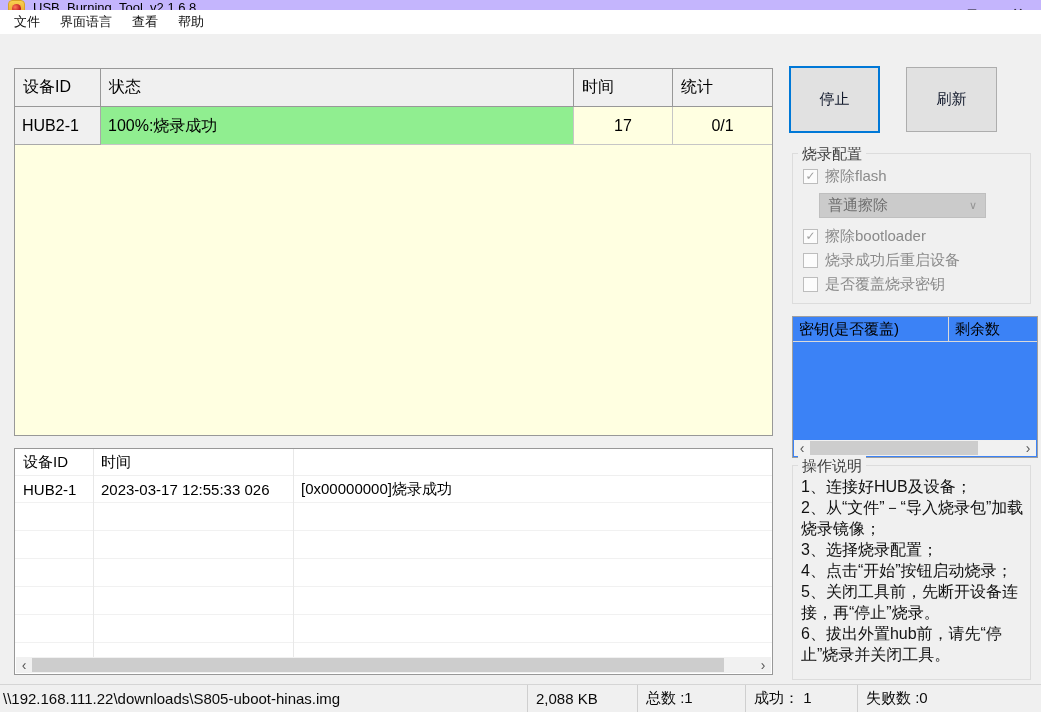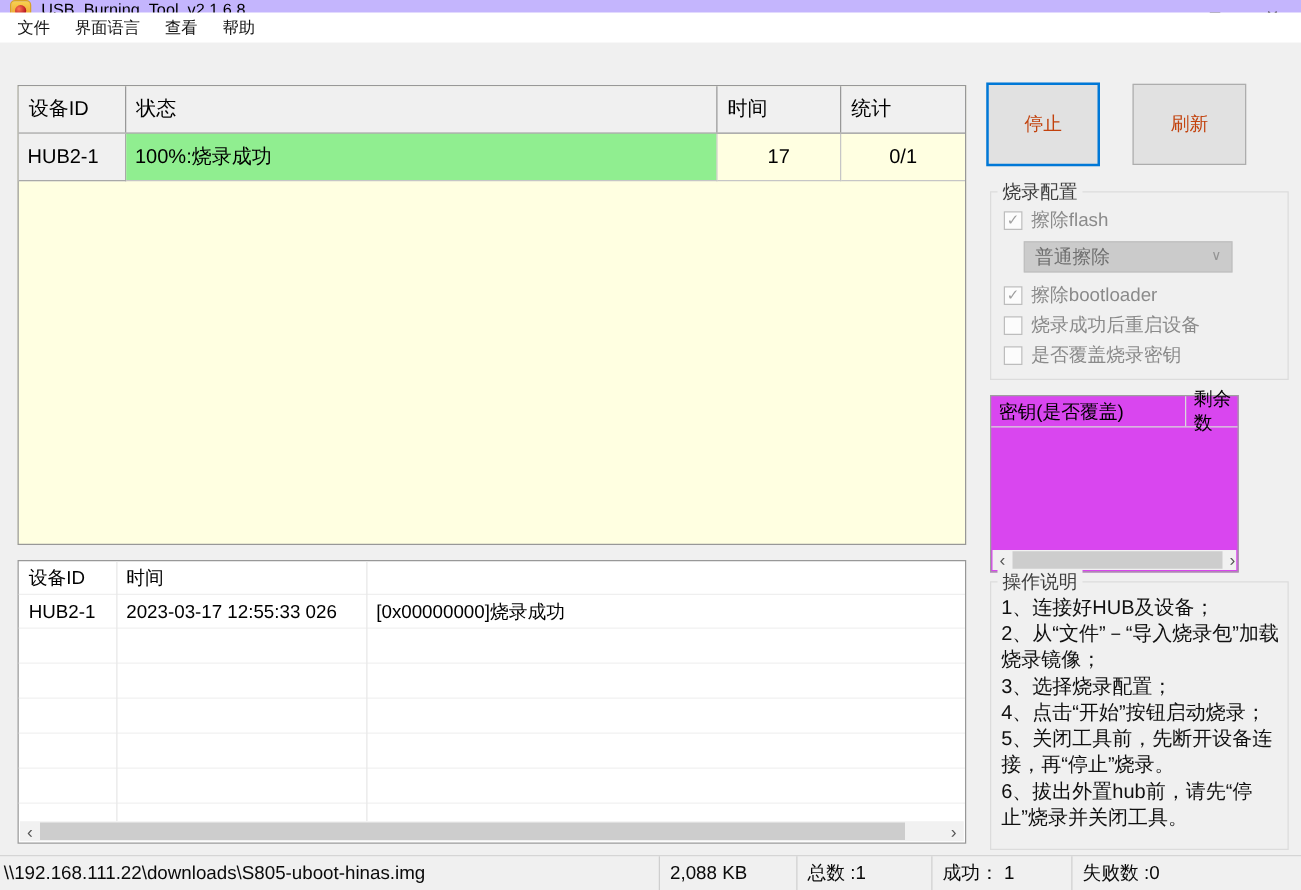--- a/index.html
+++ b/index.html
@@ -40,21 +40,21 @@
   .cell-id{width:86px;background:#F0F0F0;border-right:1px solid #A9A9A9;border-bottom:1px solid #A9A9A9;
            display:flex;align-items:center;padding-left:7px;}
   .cell-status{width:473px;position:relative;border-right:1px solid #C6C6C6;border-bottom:1px solid #C6C6C6;}
   .progress-fill{position:absolute;left:0;top:0;bottom:0;background:#90EE90;}
   .status-text{position:relative;display:block;line-height:37px;padding-left:7px;}
   .cell-time{width:99px;text-align:center;line-height:37px;border-right:1px solid #C6C6C6;border-bottom:1px solid #C6C6C6;}
   .cell-stats{flex:1;text-align:center;line-height:37px;border-bottom:1px solid #C6C6C6;}
 
   
   .btn{position:absolute;background:#E1E1E1;font-size:15px;display:flex;align-items:center;
-       justify-content:center;box-sizing:border-box;font-family:inherit;color:#c2410c;}
+       justify-content:center;box-sizing:border-box;font-family:inherit;color:#0f172a;}
   .btn-stop{left:789px;top:66px;width:91px;height:67px;border:2px solid #0078D7;}
   .btn-refresh{left:906px;top:67px;width:91px;height:65px;border:1px solid #ADADAD;}
 
   
   .groupbox{position:absolute;border:1px solid #DCDCDC;box-sizing:border-box;}
   .groupbox-title{position:absolute;top:-10px;left:5px;background:#F0F0F0;padding:0 4px;
                   font-size:15px;line-height:19px;color:#3D3D3D;}
 
   .burn-config{left:792px;top:153px;width:239px;height:151px;}
   .cfg-option{position:absolute;left:10px;display:flex;align-items:center;gap:7px;
@@ -62,21 +62,21 @@
   .checkbox{width:15px;height:15px;border:1px solid #BDBDBD;background:#FCFCFC;box-sizing:border-box;
             display:flex;align-items:center;justify-content:center;flex:none;}
   .checkbox .glyph{display:none;font-size:12px;color:#9E9E9E;line-height:1;}
   .checkbox.checked .glyph{display:block;}
   .dropdown{position:absolute;left:26px;top:39px;width:167px;height:25px;background:#CBCBCB;
             border:1px solid #BFBFBF;box-sizing:border-box;display:flex;align-items:center;
             padding:0 8px;font-size:15px;color:#6F6F6F;}
   .dropdown .chev{margin-left:auto;color:#949494;font-size:11px;line-height:1;}
 
   
-  .key-table{position:absolute;left:792px;top:316px;width:199px;height:142px;background:#d946ef;
+  .key-table{position:absolute;left:792px;top:316px;width:246px;height:142px;background:#3b82f6;
              border:1px solid #9F9F9F;box-sizing:border-box;}
   .kt-header{display:flex;height:24px;border-bottom:1px solid #DADADA;font-size:15px;}
   .kt-header .c{display:flex;align-items:center;padding-left:6px;box-sizing:border-box;}
   .kt-key{width:156px;border-right:1px solid #DADADA;}
   .kt-remaining{flex:1;}
 
   
   .hscroll{position:absolute;left:1px;right:1px;bottom:1px;height:16px;background:#F1F1F1;
            display:flex;align-items:center;}
   .hs-arrow{width:16px;text-align:center;color:#555;font-size:14px;line-height:16px;flex:none;}

